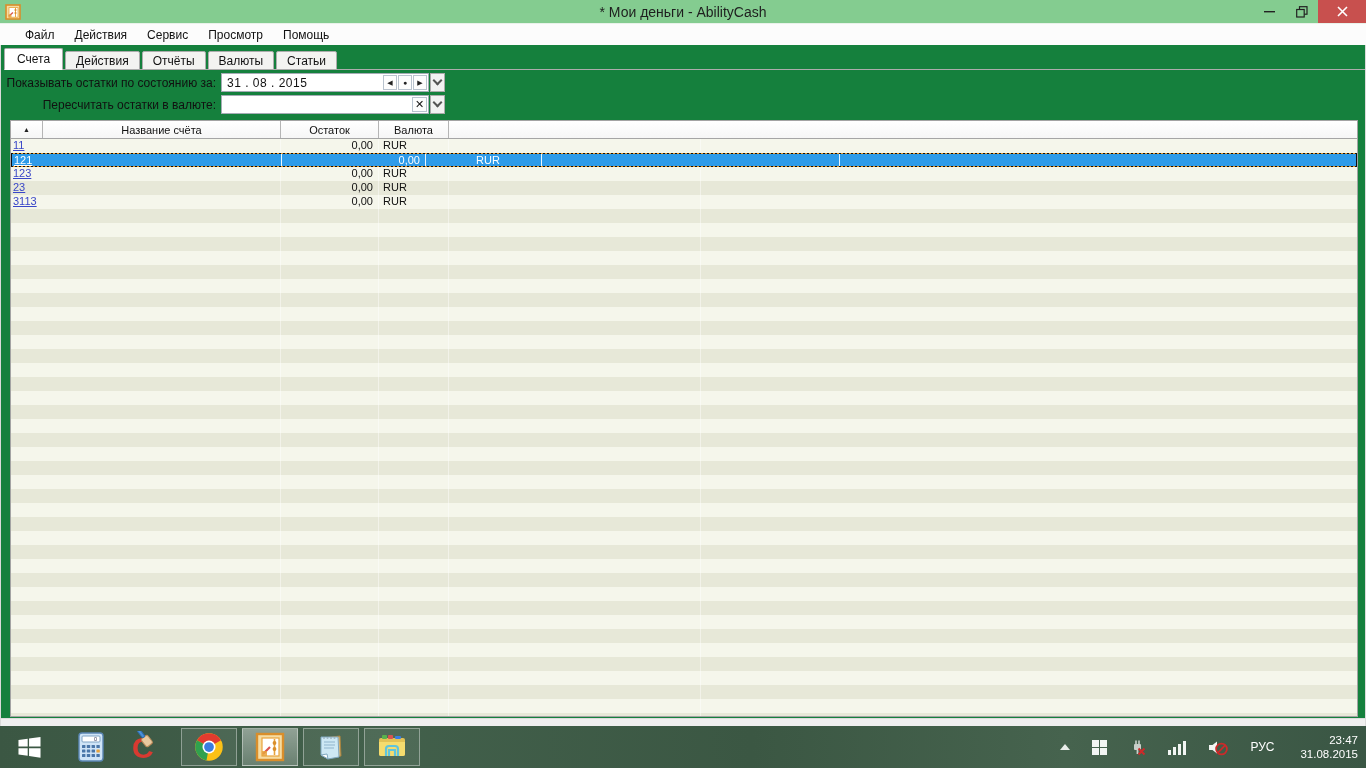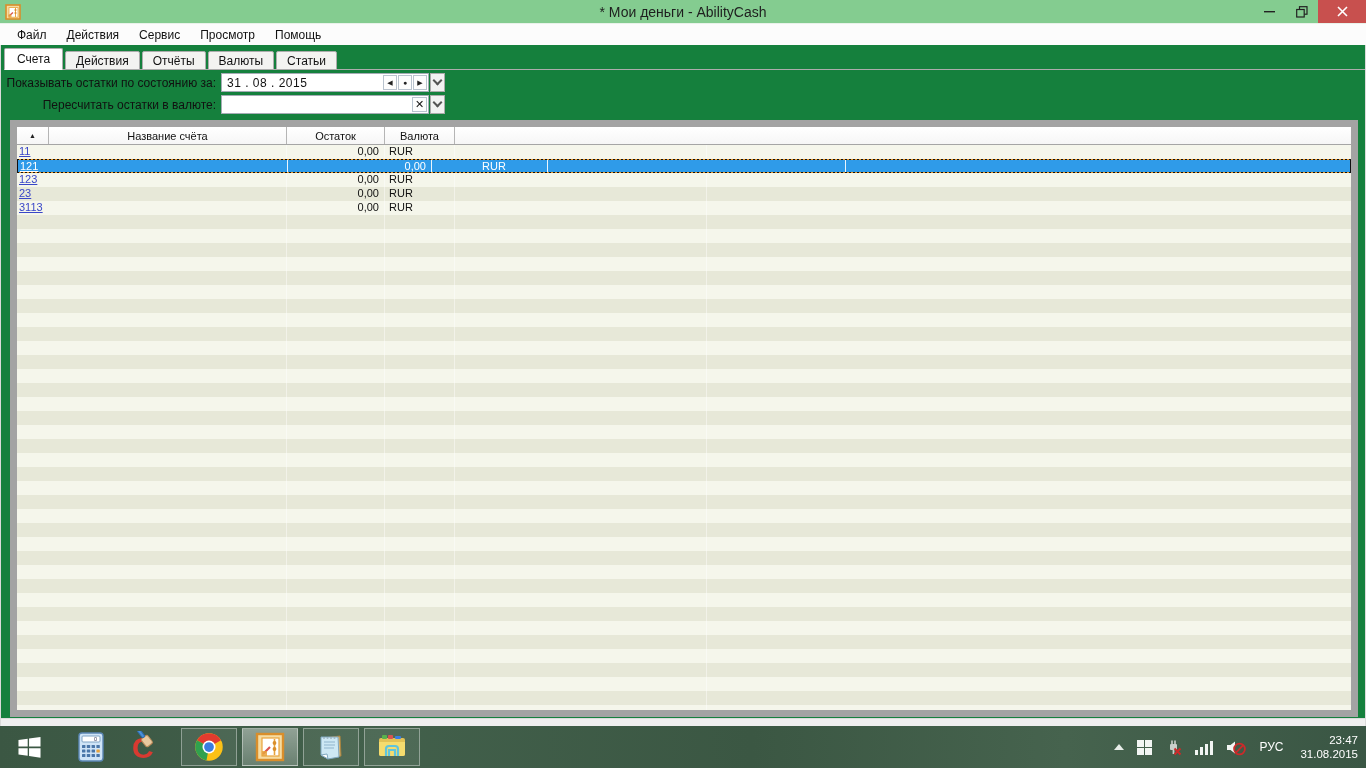--- a/index.html
+++ b/index.html
@@ -11,21 +11,21 @@
               background:var(--titlebar,#84CC90); display:flex; align-items:center; }
   .app-icon { width:16px; height:16px; margin-left:5px; }
   .title-text { position:absolute; left:0; right:0; text-align:center; font-size:14px; color:#1E1E1E; }
   .winbtns { position:absolute; right:0; top:0; height:23px; display:flex; z-index:3; }
   .winbtn { display:flex; align-items:center; justify-content:center; height:23px; }
   .winbtn.min { width:31px; } .winbtn.restore { width:33px; }
   .winbtn.close { width:48px; background:var(--close-button,#C8504E); }
 
   
   .menubar { position:absolute; top:23px; left:0; width:1366px; height:22px; background:#FCFCFC;
-             display:flex; align-items:center; padding-left:7px; border-top:1px solid #E9F2EA; }
+             display:flex; align-items:center; padding-left:15px; border-top:1px solid #E9F2EA; }
   .menu-item { font-size:12px; color:#111; padding:3px 10px; cursor:default; }
 
   
   .client { position:absolute; top:45px; left:0; width:1366px; height:681px; background:#15803d;
             border-left:1px solid #DADADA; border-right:1px solid #DADADA; }
 
   
   .tabstrip { position:absolute; top:3px; left:3px; right:0; height:22px;
               display:flex; align-items:flex-end; border-bottom:1px solid #ACACAC; }
   .tab { height:19px; display:flex; align-items:center; padding:0 10px; font-size:12px; color:#111;
@@ -45,21 +45,21 @@
               display:flex; align-items:center; justify-content:center; font-size:7px; color:#222; cursor:default; }
   .drop-btn { position:absolute; left:429px; width:15px; height:19px; background:#F2F2F2;
               border:1px solid #ABABAB; display:flex; align-items:center; justify-content:center; cursor:default; }
   .drop-btn.date { top:28px; } .drop-btn.cur { top:50px; }
   .chev { width:7px; height:7px; border-right:2px solid #555; border-bottom:2px solid #555;
           transform:rotate(45deg); margin-top:-4px; }
   .xglyph { font-size:11px; color:#111; }
 
   
   .table { position:absolute; top:75px; left:9px; width:1348px; height:597px;
-           border:7px solid #a3a3a3; background:#FFF; overflow:hidden; }
+           border:1px solid #a3a3a3; background:#FFF; overflow:hidden; }
   .thead { display:flex; height:18px; background:linear-gradient(#FFFFFF,#F6F6F6);
            border-bottom:1px solid #A5A5A5; font-size:11px; color:#111; }
   .th { display:flex; align-items:center; justify-content:center; border-right:1px solid #B5B5B5; cursor:default; }
   .th.c-sort { width:32px; } .th.c-name { width:238px; } .th.c-bal { width:98px; }
   .th.c-curr { width:70px; } .th.c-note { width:252px; } .th.c-fill { flex:1; border-right:none; }
   .sort-arrow { font-size:7px; color:#222; }
 
   .row { display:flex; height:14px; font-size:11px; line-height:13px; color:#111; }
   .row.light { background:var(--row-light,#F5F6EB); }
   .row.dark  { background:var(--row-dark,#E7E8D8); }
@@ -84,21 +84,21 @@
   .taskbar { position:absolute; bottom:0; left:0; width:1366px; height:42px;
              background:linear-gradient(90deg,#3B5743 0%,#42604B 28%,#3B5743 55%,#46634E 78%,#3A5644 100%);
              display:flex; align-items:center; }
   .start-btn { width:50px; height:42px; margin-left:4px; display:flex; align-items:center; justify-content:center; cursor:pointer; }
   .tb-icon { width:40px; height:42px; display:flex; align-items:center; justify-content:center; cursor:pointer; }
   .tb-btn { width:56px; height:38px; margin:2px 0 2px 5px; display:flex; align-items:center; justify-content:center;
             border:1px solid rgba(255,255,255,.38); background:rgba(255,255,255,.07); cursor:pointer; }
   .tb-btn.active-app { background:linear-gradient(rgba(255,255,255,.42),rgba(255,255,255,.22)); }
   .tb-spacer { flex:1; }
 
-  .tray { display:flex; align-items:center; gap:13px; padding-right:8px; }
+  .tray { display:flex; align-items:center; gap:22px; padding-right:8px; }
   .tray-chevron { width:0; height:0; border-left:5px solid transparent; border-right:5px solid transparent;
                   border-bottom:6px solid #E8EDE9; cursor:pointer; }
   .tray-lang { color:#FFFFFF; font-size:12px; cursor:pointer; }
   .tray-clock { text-align:right; color:#FFFFFF; font-size:11.5px; line-height:14px; cursor:pointer; margin-left:4px; }
 </style>
 </head>
 <body>
 
 <div class="titlebar">
   <svg class="app-icon" viewBox="0 0 16 16">

